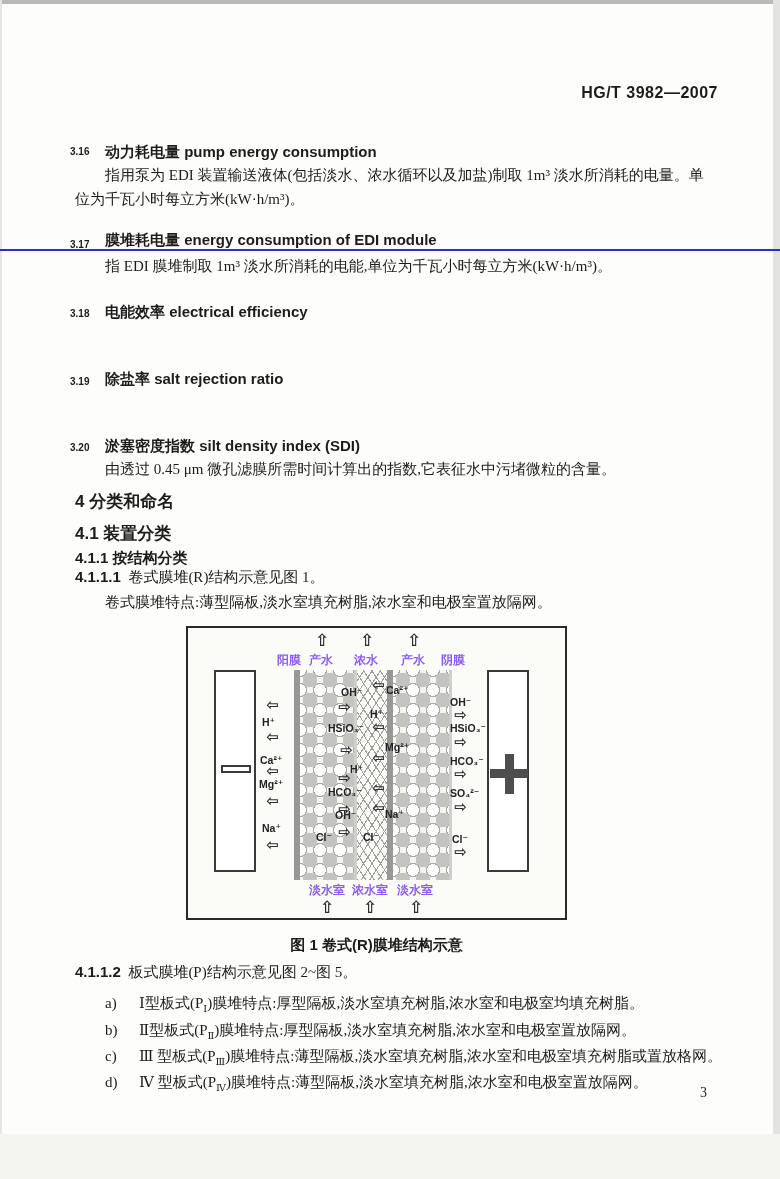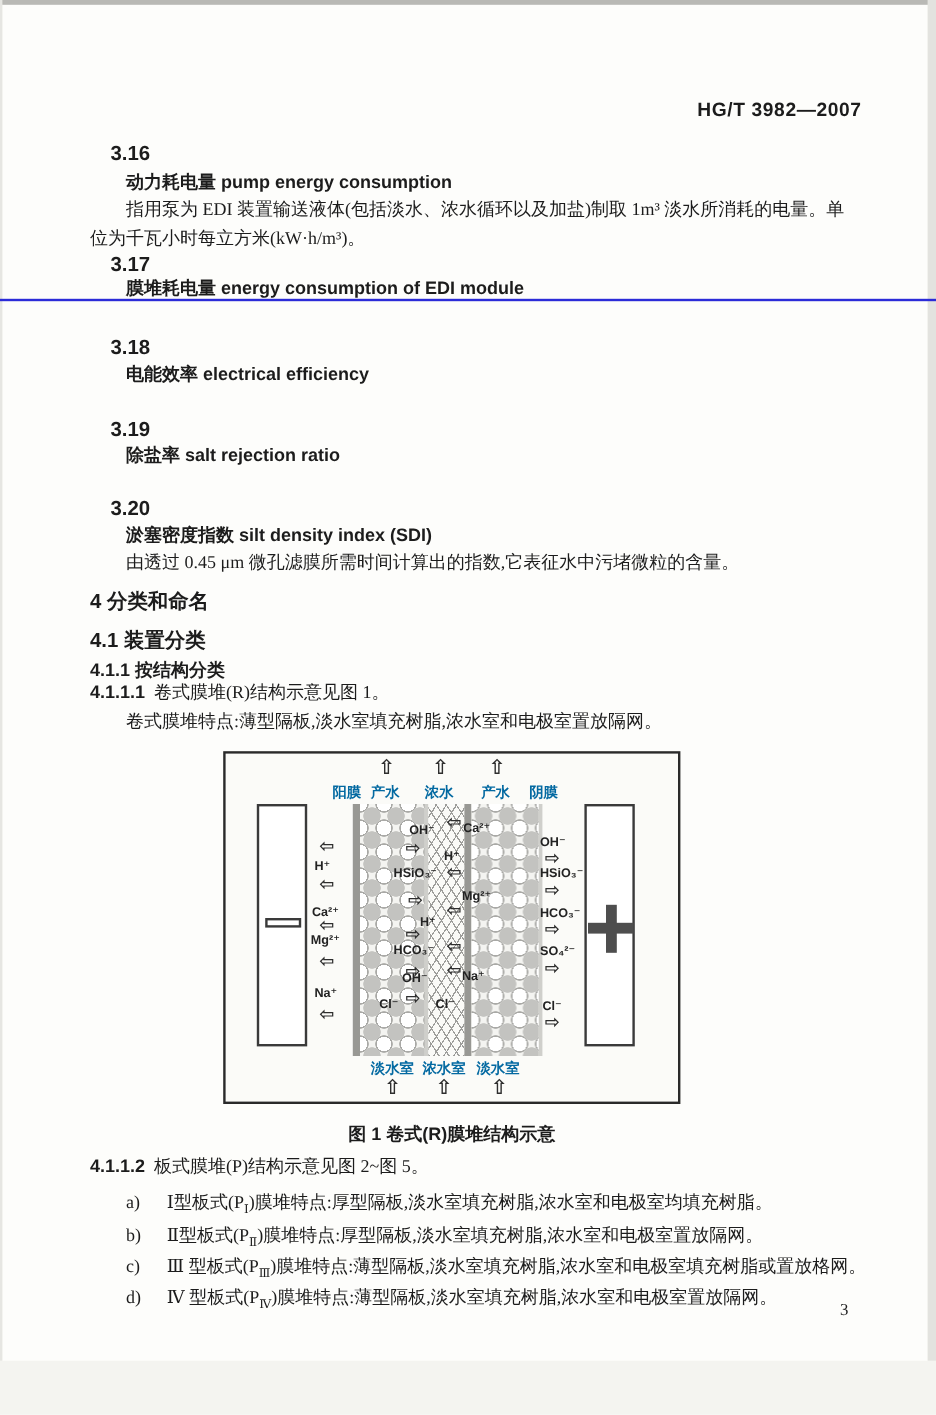--- a/index.html
+++ b/index.html
@@ -8,21 +8,21 @@
   .page{position:absolute;left:0;top:0;width:780px;height:1134px;background:#fdfdfb;overflow:hidden;}
   .abs{position:absolute;}
   .edge-top{left:0;top:0;width:780px;height:4px;background:#b9b9b5;}
   .edge-left{left:0;top:0;width:2px;height:1179px;background:#e6e6e2;}
   .edge-right{right:0;top:0;width:7px;height:1179px;background:#e3e3df;}
   .edge-bottom1{left:0;top:1165px;width:780px;height:3px;background:#cfcfcb;}
   .edge-bottom2{left:0;top:1172px;width:780px;height:2px;background:#e2e2de;}
   .blue-rule{left:0;top:249px;width:780px;height:2px;background:#2b2bd8;z-index:5;}
   .hdr{top:84px;right:62px;font-family:"Liberation Sans","DejaVu Sans",sans-serif;
        font-weight:bold;font-size:16px;letter-spacing:.5px;}
-  .num{left:92px;font-family:"Liberation Sans","DejaVu Sans",sans-serif;font-weight:bold;font-size:17px;}
+  .num{left:70px;font-family:"Liberation Sans","DejaVu Sans",sans-serif;font-weight:bold;font-size:10px;margin-top:28px;}
   .term{left:105px;font-family:"Liberation Sans","DejaVu Sans",sans-serif;font-weight:bold;font-size:15px;}
   .def{left:75px;width:640px;font-size:15px;line-height:24px;text-indent:30px;}
   .h-sec{left:75px;font-family:"Liberation Sans","DejaVu Sans",sans-serif;font-weight:bold;font-size:17px;}
   .mix{left:75px;font-size:15px;}
   .mix b{font-family:"Liberation Sans","DejaVu Sans",sans-serif;font-size:15px;}
   .item{left:105px;width:625px;font-size:15px;line-height:24px;}
   .item .letter{display:inline-block;width:34px;}
   .sub{font-size:10px;vertical-align:sub;}
   .pagenum{left:700px;top:1085px;font-size:14px;}
   
@@ -39,21 +39,21 @@
   .beads{position:absolute;top:42px;height:210px;background-color:#f4f4f1;
      background-image:
        radial-gradient(circle, #c3c3c0 0 7px, rgba(0,0,0,0) 7.5px),
        radial-gradient(circle, #ffffff 0 6px, #a9a9a6 6px 7px, rgba(0,0,0,0) 7.5px);
      background-size:20px 20px,20px 20px;background-position:0 0,10px 10px;}
   .xhatch{position:absolute;top:42px;left:169px;width:30px;height:210px;background-color:#fafaf7;
      background-image:
        repeating-linear-gradient(57deg, #9d9d9a 0 1px, rgba(0,0,0,0) 1px 7px),
        repeating-linear-gradient(-57deg, #9d9d9a 0 1px, rgba(0,0,0,0) 1px 7px);}
   .flabel{position:absolute;font-family:"Liberation Sans","DejaVu Sans",sans-serif;
-     font-size:12px;font-weight:bold;color:#0369a1;white-space:nowrap;}
+     font-size:12px;font-weight:bold;color:#8b5cf6;white-space:nowrap;}
   .ion{position:absolute;font-family:"Liberation Sans","DejaVu Sans",sans-serif;
      font-size:10.5px;font-weight:bold;color:#222;white-space:nowrap;z-index:3;}
   .arw{position:absolute;font-family:"DejaVu Sans",sans-serif;font-weight:bold;color:#2e2e2e;
      font-size:15px;line-height:1;z-index:3;}
   .arw-up{font-size:17px;}
 </style>
 </head>
 <body>
 
 <div class="page">
@@ -65,20 +65,21 @@
   <div class="abs blue-rule"></div>
 
   <div class="abs hdr">HG/T 3982—2007</div>
 
   <div class="abs num" style="top:118px">3.16</div>
   <div class="abs term" style="top:143px">动力耗电量 pump energy consumption</div>
   <div class="abs def" style="top:163px">指用泵为 EDI 装置输送液体(包括淡水、浓水循环以及加盐)制取 1m³ 淡水所消耗的电量。单位为千瓦小时每立方米(kW·h/m³)。</div>
 
   <div class="abs num" style="top:211px">3.17</div>
   <div class="abs term" style="top:231px">膜堆耗电量 energy consumption of EDI module</div>
+  <div class="abs def" style="top:254px">指 EDI 膜堆制取 1m³ 淡水所消耗的电能,单位为千瓦小时每立方米(kW·h/m³)。</div>
 
   <div class="abs num" style="top:280px">3.18</div>
   <div class="abs term" style="top:303px">电能效率 electrical efficiency</div>
 
   <div class="abs num" style="top:348px">3.19</div>
   <div class="abs term" style="top:370px">除盐率 salt rejection ratio</div>
 
   <div class="abs num" style="top:414px">3.20</div>
   <div class="abs term" style="top:437px">淤塞密度指数 silt density index (SDI)</div>
   <div class="abs def" style="top:457px">由透过 0.45 μm 微孔滤膜所需时间计算出的指数,它表征水中污堵微粒的含量。</div>

